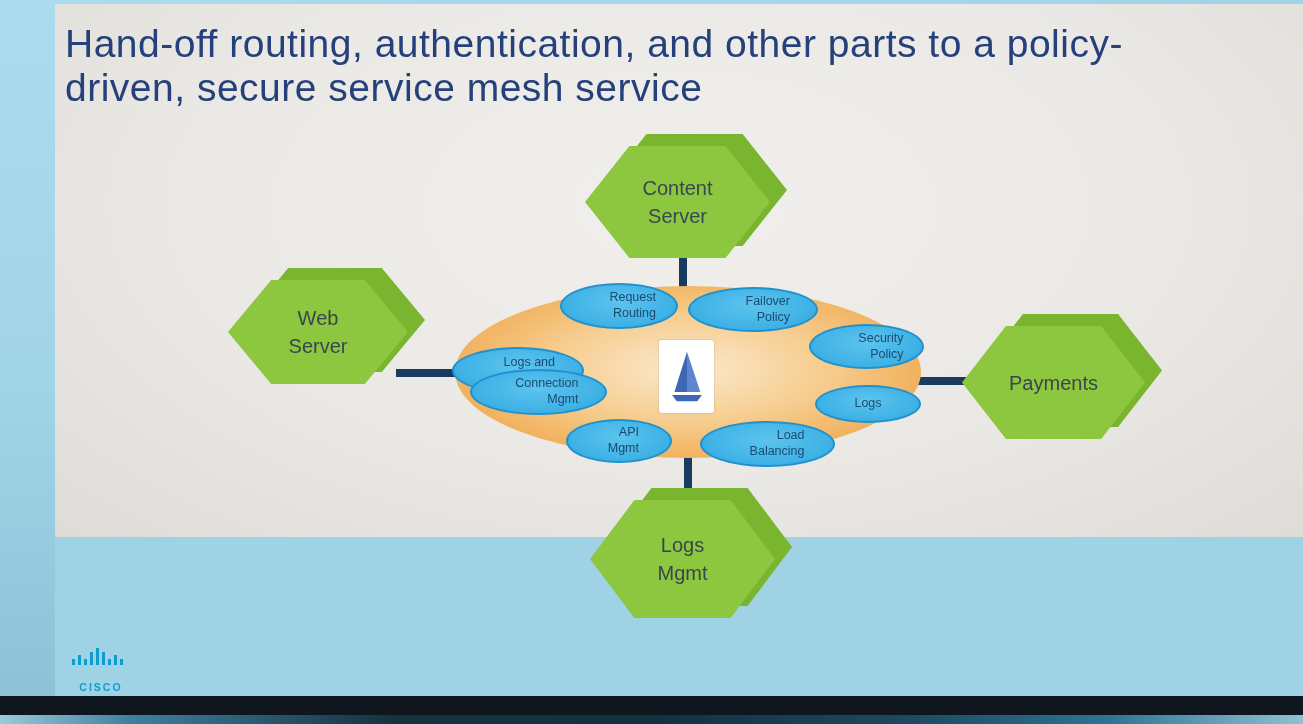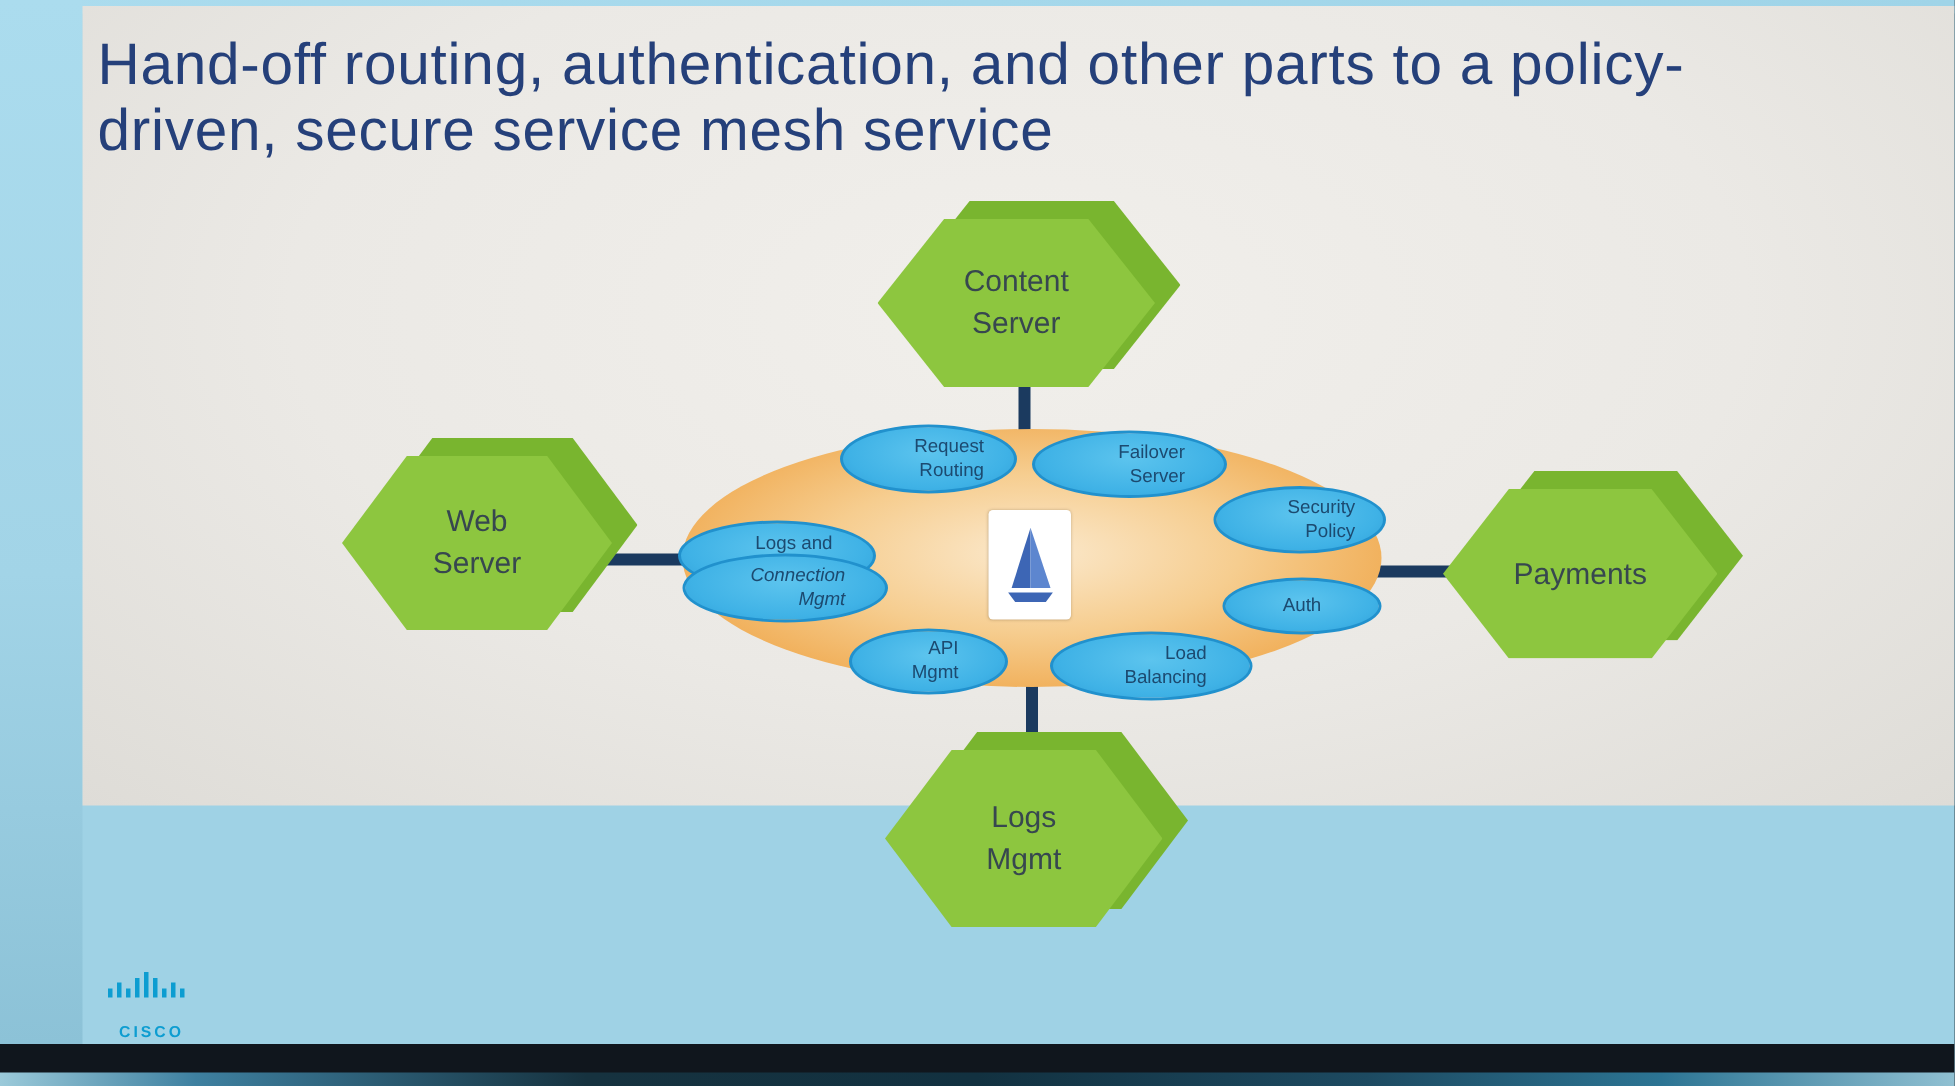--- a/index.html
+++ b/index.html
@@ -104,33 +104,33 @@
     <div class="connector" style="left:396px; top:369px; width:64px; height:8px;"></div>
     <div class="connector" style="left:915px; top:377px; width:52px; height:8px;"></div>
     <div class="connector" style="left:684px; top:450px; width:8px; height:54px;"></div>
 
     <div class="mesh-ellipse" style="left:455px; top:286px; width:466px; height:172px;"></div>
 
     <div class="oval" style="left:560px; top:283px; width:118px; height:46px;">
       <span class="oval-label" style="max-width:74px;">Request Routing</span>
     </div>
     <div class="oval" style="left:688px; top:287px; width:130px; height:45px;">
-      <span class="oval-label" style="max-width:74px;">Failover Server</span>
+      <span class="oval-label" style="max-width:74px;">Failover Policy</span>
     </div>
     <div class="oval" style="left:452px; top:315px; width:132px; height:47px;margin-top:32px;">
       <span class="oval-label" style="max-width:74px;">Logs and Metrics</span>
     </div>
     <div class="oval" style="left:809px; top:324px; width:115px; height:45px;">
       <span class="oval-label" style="max-width:74px;">Security Policy</span>
     </div>
-    <div class="oval" style="left:455px; top:369px; width:137px; height:46px;font-style:italic;">
+    <div class="oval" style="left:470px; top:369px; width:137px; height:46px;">
       <span class="oval-label" style="max-width:80px;">Connection Mgmt</span>
     </div>
     <div class="oval" style="left:815px; top:385px; width:106px; height:38px;">
-      <span class="oval-label">Auth</span>
+      <span class="oval-label">Logs</span>
     </div>
     <div class="oval" style="left:566px; top:419px; width:106px; height:44px;">
       <span class="oval-label" style="max-width:40px;">API Mgmt</span>
     </div>
     <div class="oval" style="left:700px; top:421px; width:135px; height:46px;">
       <span class="oval-label" style="max-width:74px;">Load Balancing</span>
     </div>
 
     <div class="istio-tile" style="left:659px; top:340px; width:55px; height:73px;">
       <svg width="44" height="62" viewBox="0 0 56 74">
@@ -141,21 +141,21 @@
     </div>
 
     <div class="hex" style="left:585px; top:146px; width:185px; height:112px;">
       <div class="hex-shape hex-back"></div>
       <div class="hex-shape hex-front"></div>
       <div class="hex-label-wrap">
         <span class="hex-label" style="width:92px;">Content Server</span>
       </div>
     </div>
 
-    <div class="hex" style="left:228px; top:304px; width:180px; height:116px;">
+    <div class="hex" style="left:228px; top:280px; width:180px; height:104px;">
       <div class="hex-shape hex-back"></div>
       <div class="hex-shape hex-front"></div>
       <div class="hex-label-wrap">
         <span class="hex-label" style="width:70px;">Web Server</span>
       </div>
     </div>
 
     <div class="hex" style="left:962px; top:326px; width:183px; height:113px;">
       <div class="hex-shape hex-back"></div>
       <div class="hex-shape hex-front"></div>

